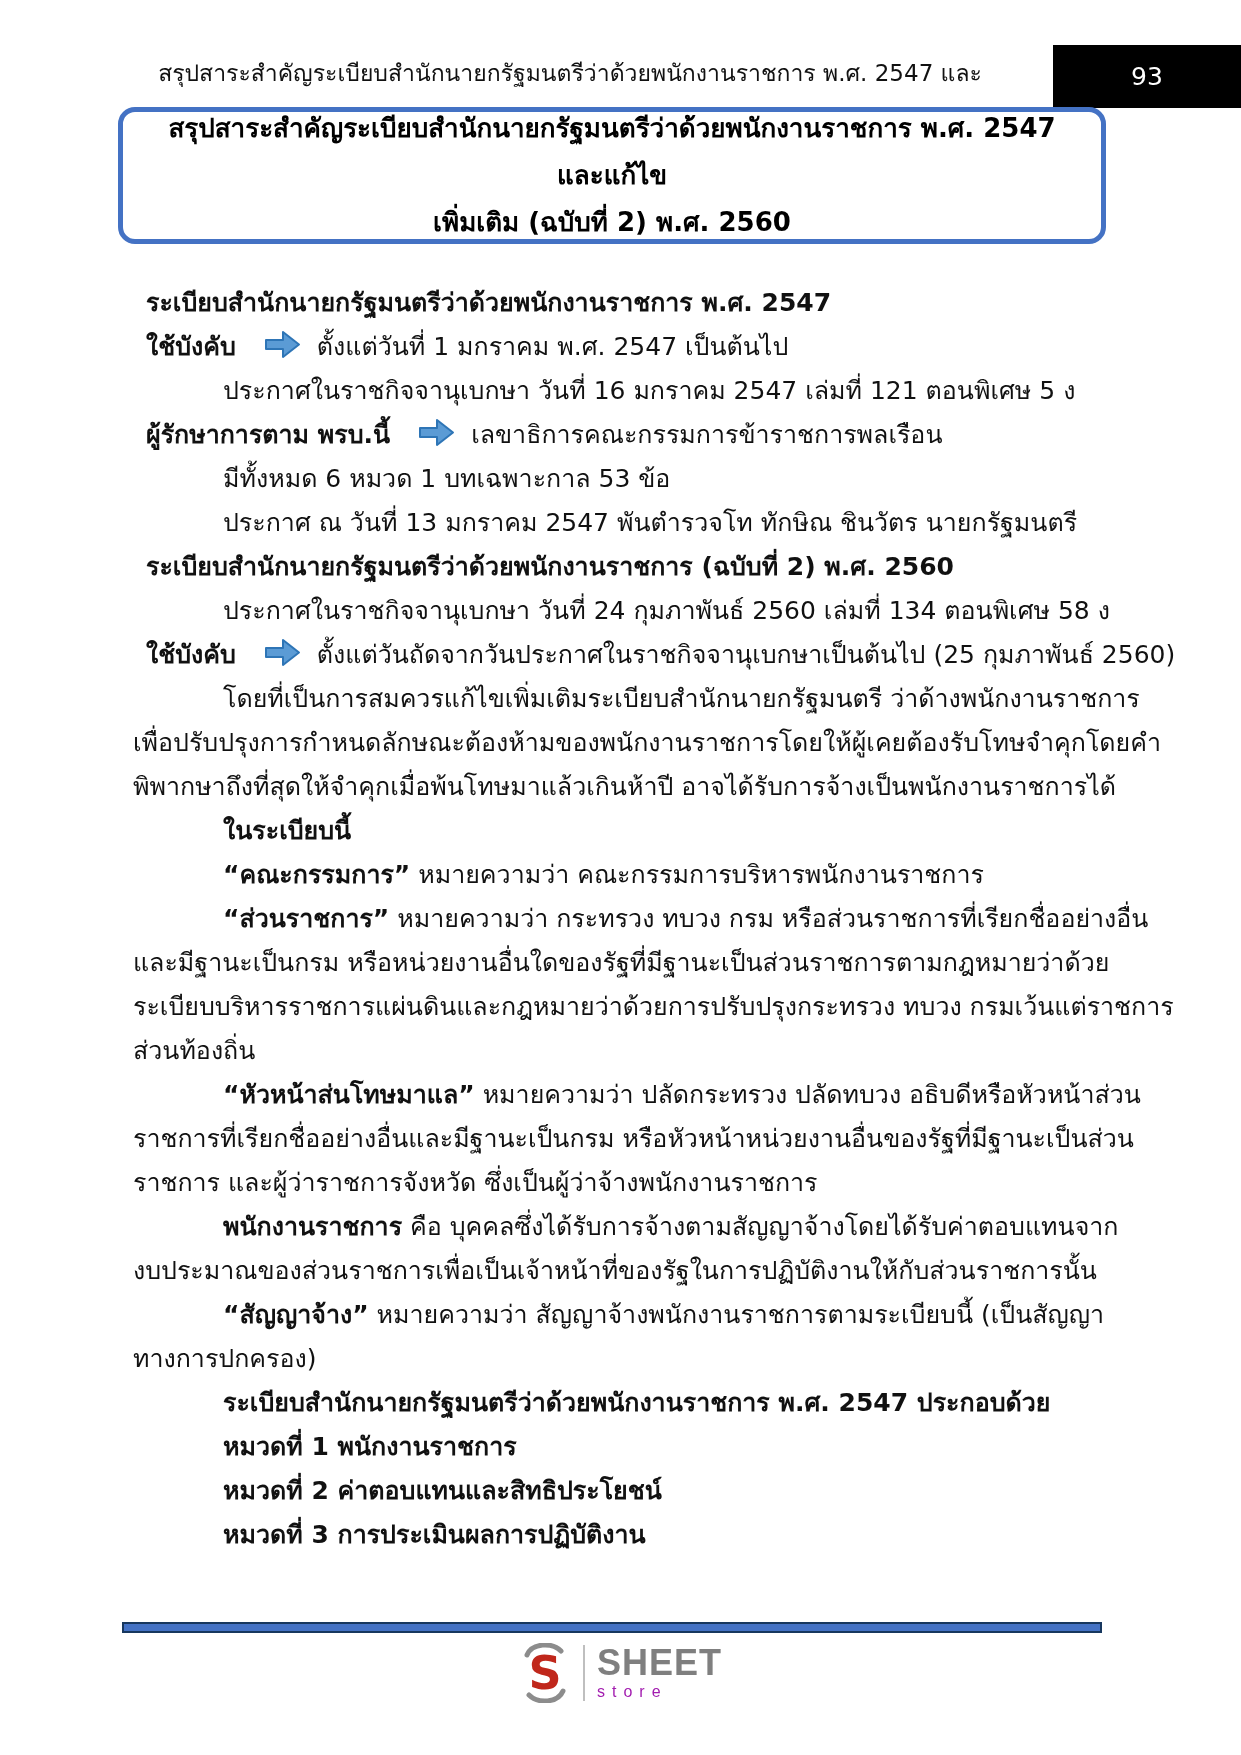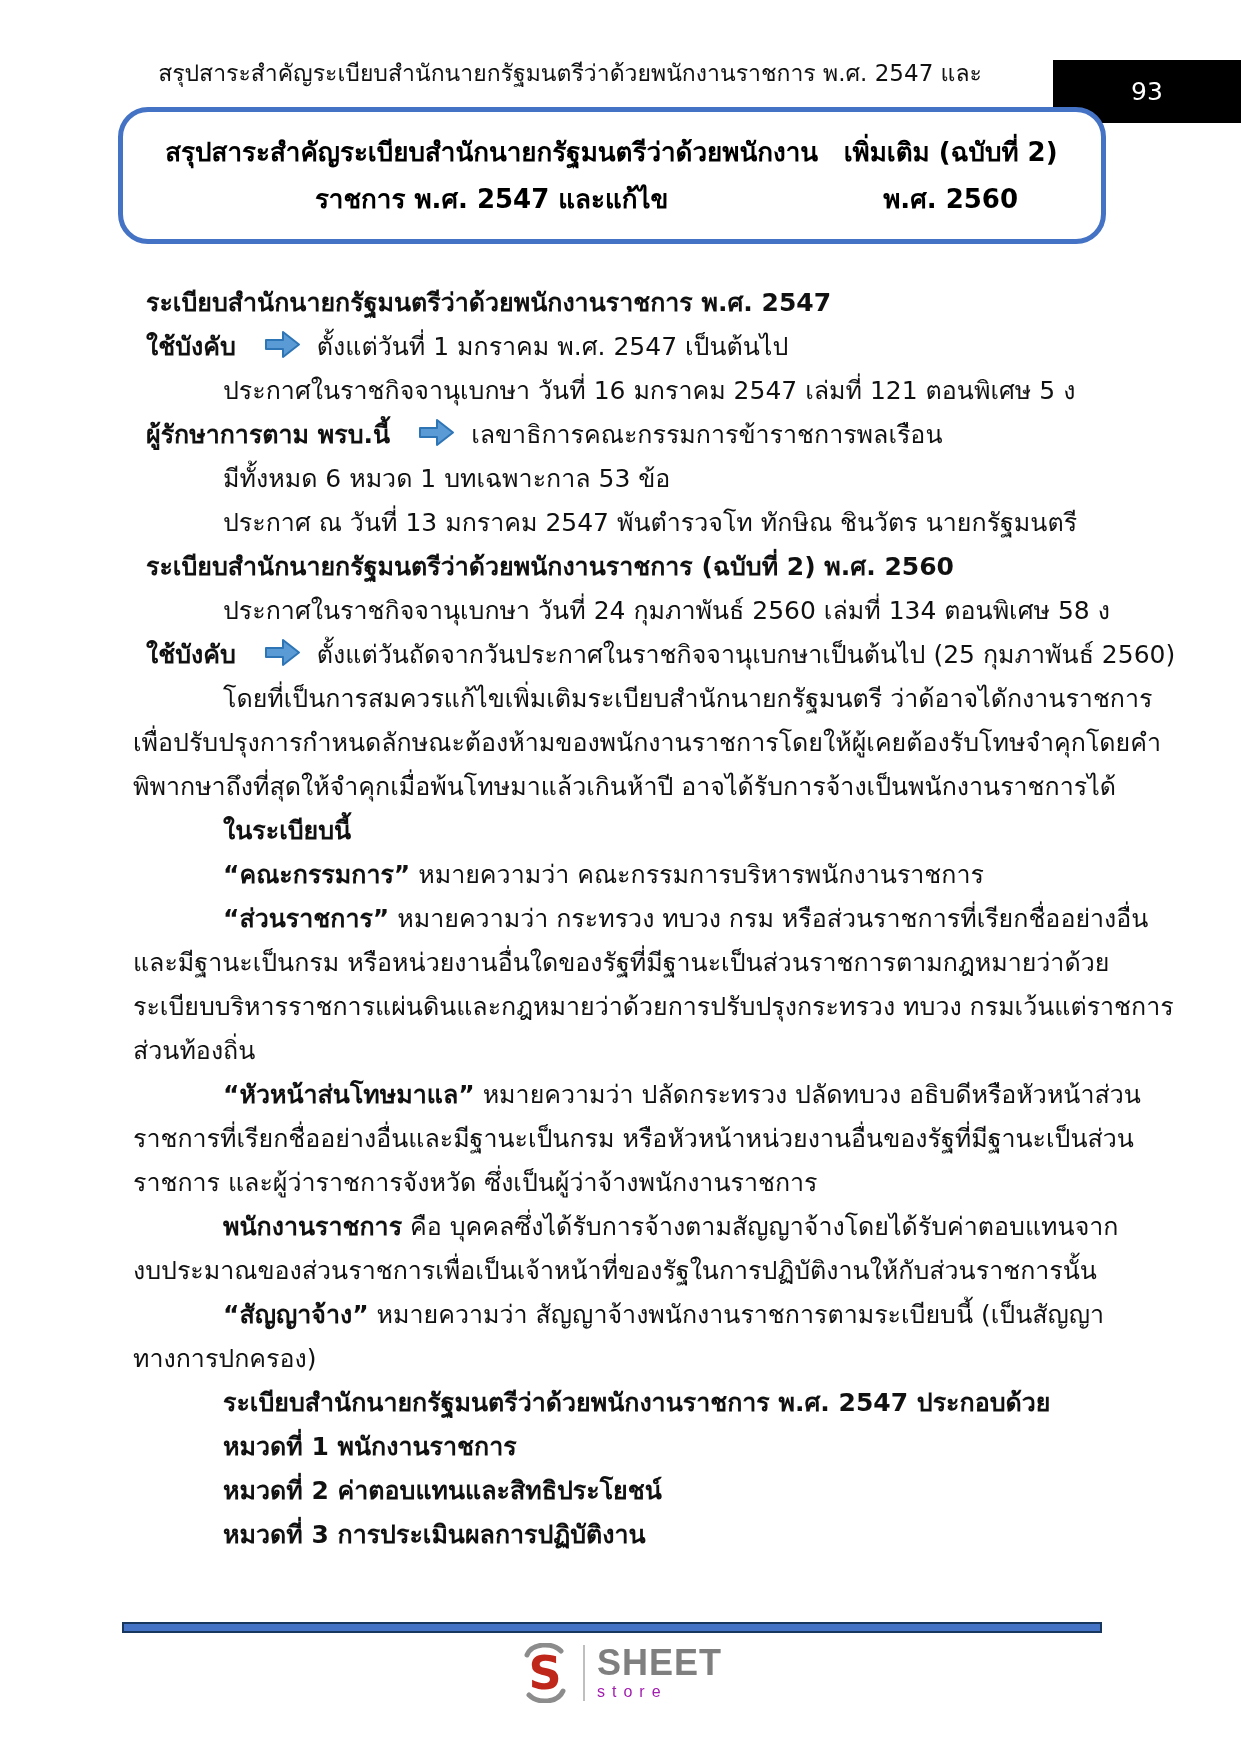--- a/index.html
+++ b/index.html
@@ -20,31 +20,31 @@
     background:#ffffff;
     overflow:hidden;
   }
   
   .running-title{
     position:absolute;left:40px;top:56px;width:1060px;
     text-align:center;
     font-size:23px;line-height:34px;color:#111;
   }
   .pagenum-box{
-    position:absolute;left:1053px;top:60px;width:188px;height:63px;
+    position:absolute;left:1053px;top:45px;width:188px;height:63px;
     background:#000000;color:#ffffff;
     display:flex;align-items:center;justify-content:center;
     font-size:25px;
   }
   
   .title-box{
     position:absolute;left:118px;top:107px;width:988px;height:137px;
     border:5px solid var(--accent-blue);
-    border-radius:30px;
-    display:flex;align-items:center;justify-content:center;
+    border-radius:17px;
+    display:flex;flex-direction:column;align-items:center;justify-content:center;
     padding:6px 30px;
     background:#ffffff;
   }
   .title-box .tline{
     font-weight:bold;font-size:26px;line-height:47px;text-align:center;color:#000;
   }
   
   .body-lines{
     position:absolute;left:133px;top:281px;width:985px;
     font-size:25px;color:#111;
@@ -107,21 +107,21 @@
       <div class="line label"><span class="b">ผู้รักษาการตาม พรบ.นี้</span><svg class="arrow-icon" width="37" height="29" viewBox="0 0 37 29">
     <path d="M2 10 h17 v-8 l16 12.5 -16 12.5 v-8 H2 z" fill="#5B9BD5" stroke="#2E75B6" stroke-width="2" stroke-linejoin="round"></path>
   </svg><span>เลขาธิการคณะกรรมการข้าราชการพลเรือน</span></div>
       <div class="line indent"><span>มีทั้งหมด 6 หมวด 1 บทเฉพาะกาล 53 ข้อ</span></div>
       <div class="line indent"><span>ประกาศ ณ วันที่ 13 มกราคม 2547  พันตำรวจโท  ทักษิณ  ชินวัตร นายกรัฐมนตรี</span></div>
       <div class="line label"><span class="b">ระเบียบสำนักนายกรัฐมนตรีว่าด้วยพนักงานราชการ (ฉบับที่ 2) พ.ศ. 2560</span></div>
       <div class="line indent"><span>ประกาศในราชกิจจานุเบกษา วันที่ 24 กุมภาพันธ์ 2560  เล่มที่ 134 ตอนพิเศษ 58 ง</span></div>
       <div class="line label"><span class="b">ใช้บังคับ</span><svg class="arrow-icon" width="37" height="29" viewBox="0 0 37 29">
     <path d="M2 10 h17 v-8 l16 12.5 -16 12.5 v-8 H2 z" fill="#5B9BD5" stroke="#2E75B6" stroke-width="2" stroke-linejoin="round"></path>
   </svg><span>ตั้งแต่วันถัดจากวันประกาศในราชกิจจานุเบกษาเป็นต้นไป (25 กุมภาพันธ์ 2560)</span></div>
-      <div class="line indent"><span>โดยที่เป็นการสมควรแก้ไขเพิ่มเติมระเบียบสำนักนายกรัฐมนตรี ว่าด้อาจไดักงานราชการ</span></div>
+      <div class="line indent"><span>โดยที่เป็นการสมควรแก้ไขเพิ่มเติมระเบียบสำนักนายกรัฐมนตรี ว่าด้างพนักงานราชการ</span></div>
       <div class="line margin"><span>เพื่อปรับปรุงการกำหนดลักษณะต้องห้ามของพนักงานราชการโดยให้ผู้เคยต้องรับโทษจำคุกโดยคำ</span></div>
       <div class="line margin"><span>พิพากษาถึงที่สุดให้จำคุกเมื่อพ้นโทษมาแล้วเกินห้าปี อาจได้รับการจ้างเป็นพนักงานราชการได้</span></div>
       <div class="line indent"><span class="b">ในระเบียบนี้</span></div>
       <div class="line indent"><span class="b">“คณะกรรมการ”</span><span> หมายความว่า คณะกรรมการบริหารพนักงานราชการ</span></div>
       <div class="line indent"><span class="b">“ส่วนราชการ”</span><span> หมายความว่า กระทรวง ทบวง กรม หรือส่วนราชการที่เรียกชื่ออย่างอื่น</span></div>
       <div class="line margin"><span>และมีฐานะเป็นกรม หรือหน่วยงานอื่นใดของรัฐที่มีฐานะเป็นส่วนราชการตามกฎหมายว่าด้วย</span></div>
       <div class="line margin"><span>ระเบียบบริหารราชการแผ่นดินและกฎหมายว่าด้วยการปรับปรุงกระทรวง ทบวง </span><span class="u">กรมเว้นแต่ราชการ</span></div>
       <div class="line margin"><span class="u">ส่วนท้องถิ่น</span></div>
       <div class="line indent"><span class="b">“หัวหน้าส่นโทษมาแล”</span><span> หมายความว่า ปลัดกระทรวง ปลัดทบวง อธิบดีหรือหัวหน้าส่วน</span></div>
       <div class="line margin"><span>ราชการที่เรียกชื่ออย่างอื่นและมีฐานะเป็นกรม หรือหัวหน้าหน่วยงานอื่นของรัฐที่มีฐานะเป็นส่วน</span></div>

